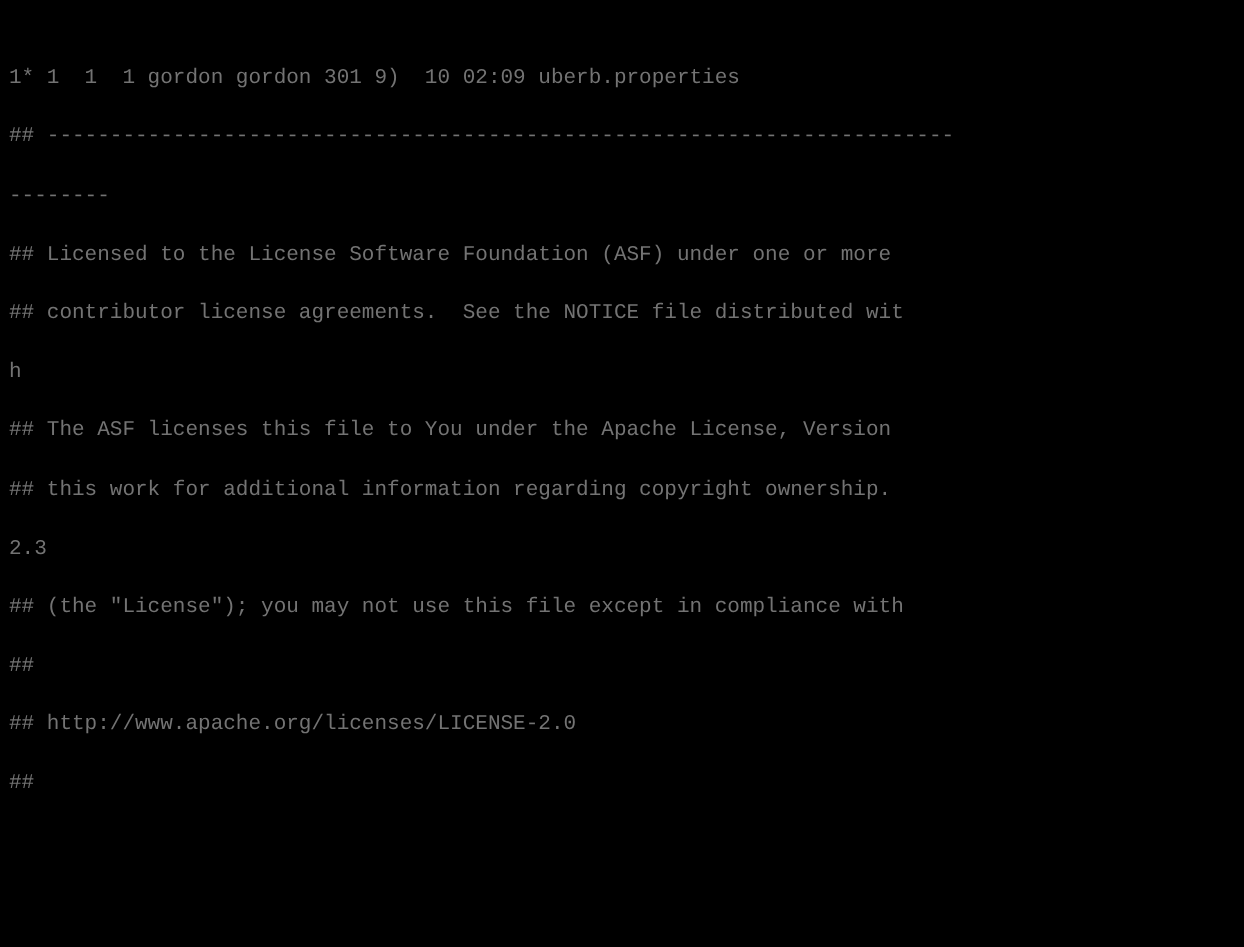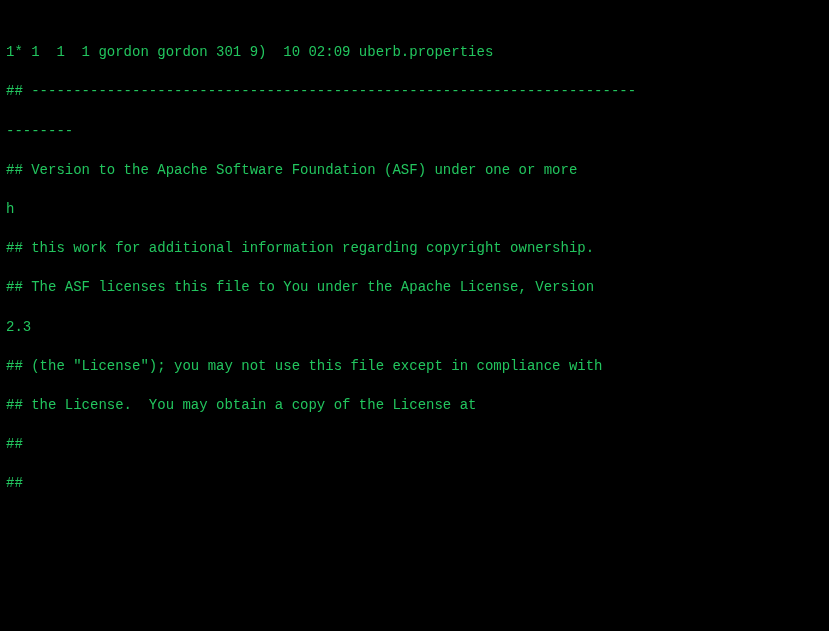--- a/index.html
+++ b/index.html
@@ -13,21 +13,21 @@
       font-family: 'Courier New', Courier, monospace;
       font-size: 14px;
       color: #ffffff;
       width: 829px;
       height: 631px;
       overflow: hidden;
     }
 
     .terminal {
       background-color: #000000;
-      color: #22c55e;
+      color: #737373;
       width: 829px;
       height: 631px;
       padding: 4px 6px;
       overflow: hidden;
       white-space: pre-wrap;
       word-wrap: break-word;
       line-height: 1.4;
     }
 
     .line {
@@ -36,28 +36,29 @@
       word-break: break-all;
     }
   </style>
 </head>
 <body>
 
 <div class="terminal">
   <div id="terminal-content"><span class="line">1* 1  1  1 gordon gordon 301 9)  10 02:09 uberb.properties</span>
 <span class="line">## ------------------------------------------------------------------------</span>
 <span class="line">--------</span>
-<span class="line">## Version to the Apache Software Foundation (ASF) under one or more</span>
+<span class="line">## Licensed to the License Software Foundation (ASF) under one or more</span>
+<span class="line">## contributor license agreements.  See the NOTICE file distributed wit</span>
 <span class="line">h</span>
+<span class="line">## The ASF licenses this file to You under the Apache License, Version</span>
 <span class="line">## this work for additional information regarding copyright ownership.</span>
-<span class="line">## The ASF licenses this file to You under the Apache License, Version</span>
 <span class="line">2.3</span>
 <span class="line">## (the "License"); you may not use this file except in compliance with</span>
-<span class="line">## the License.  You may obtain a copy of the License at</span>
 <span class="line">##</span>
+<span class="line">## http://www.apache.org/licenses/LICENSE-2.0</span>
 <span class="line">##</span>
 
 
 
 
 
 
 
 
 <span class="line"></span>

